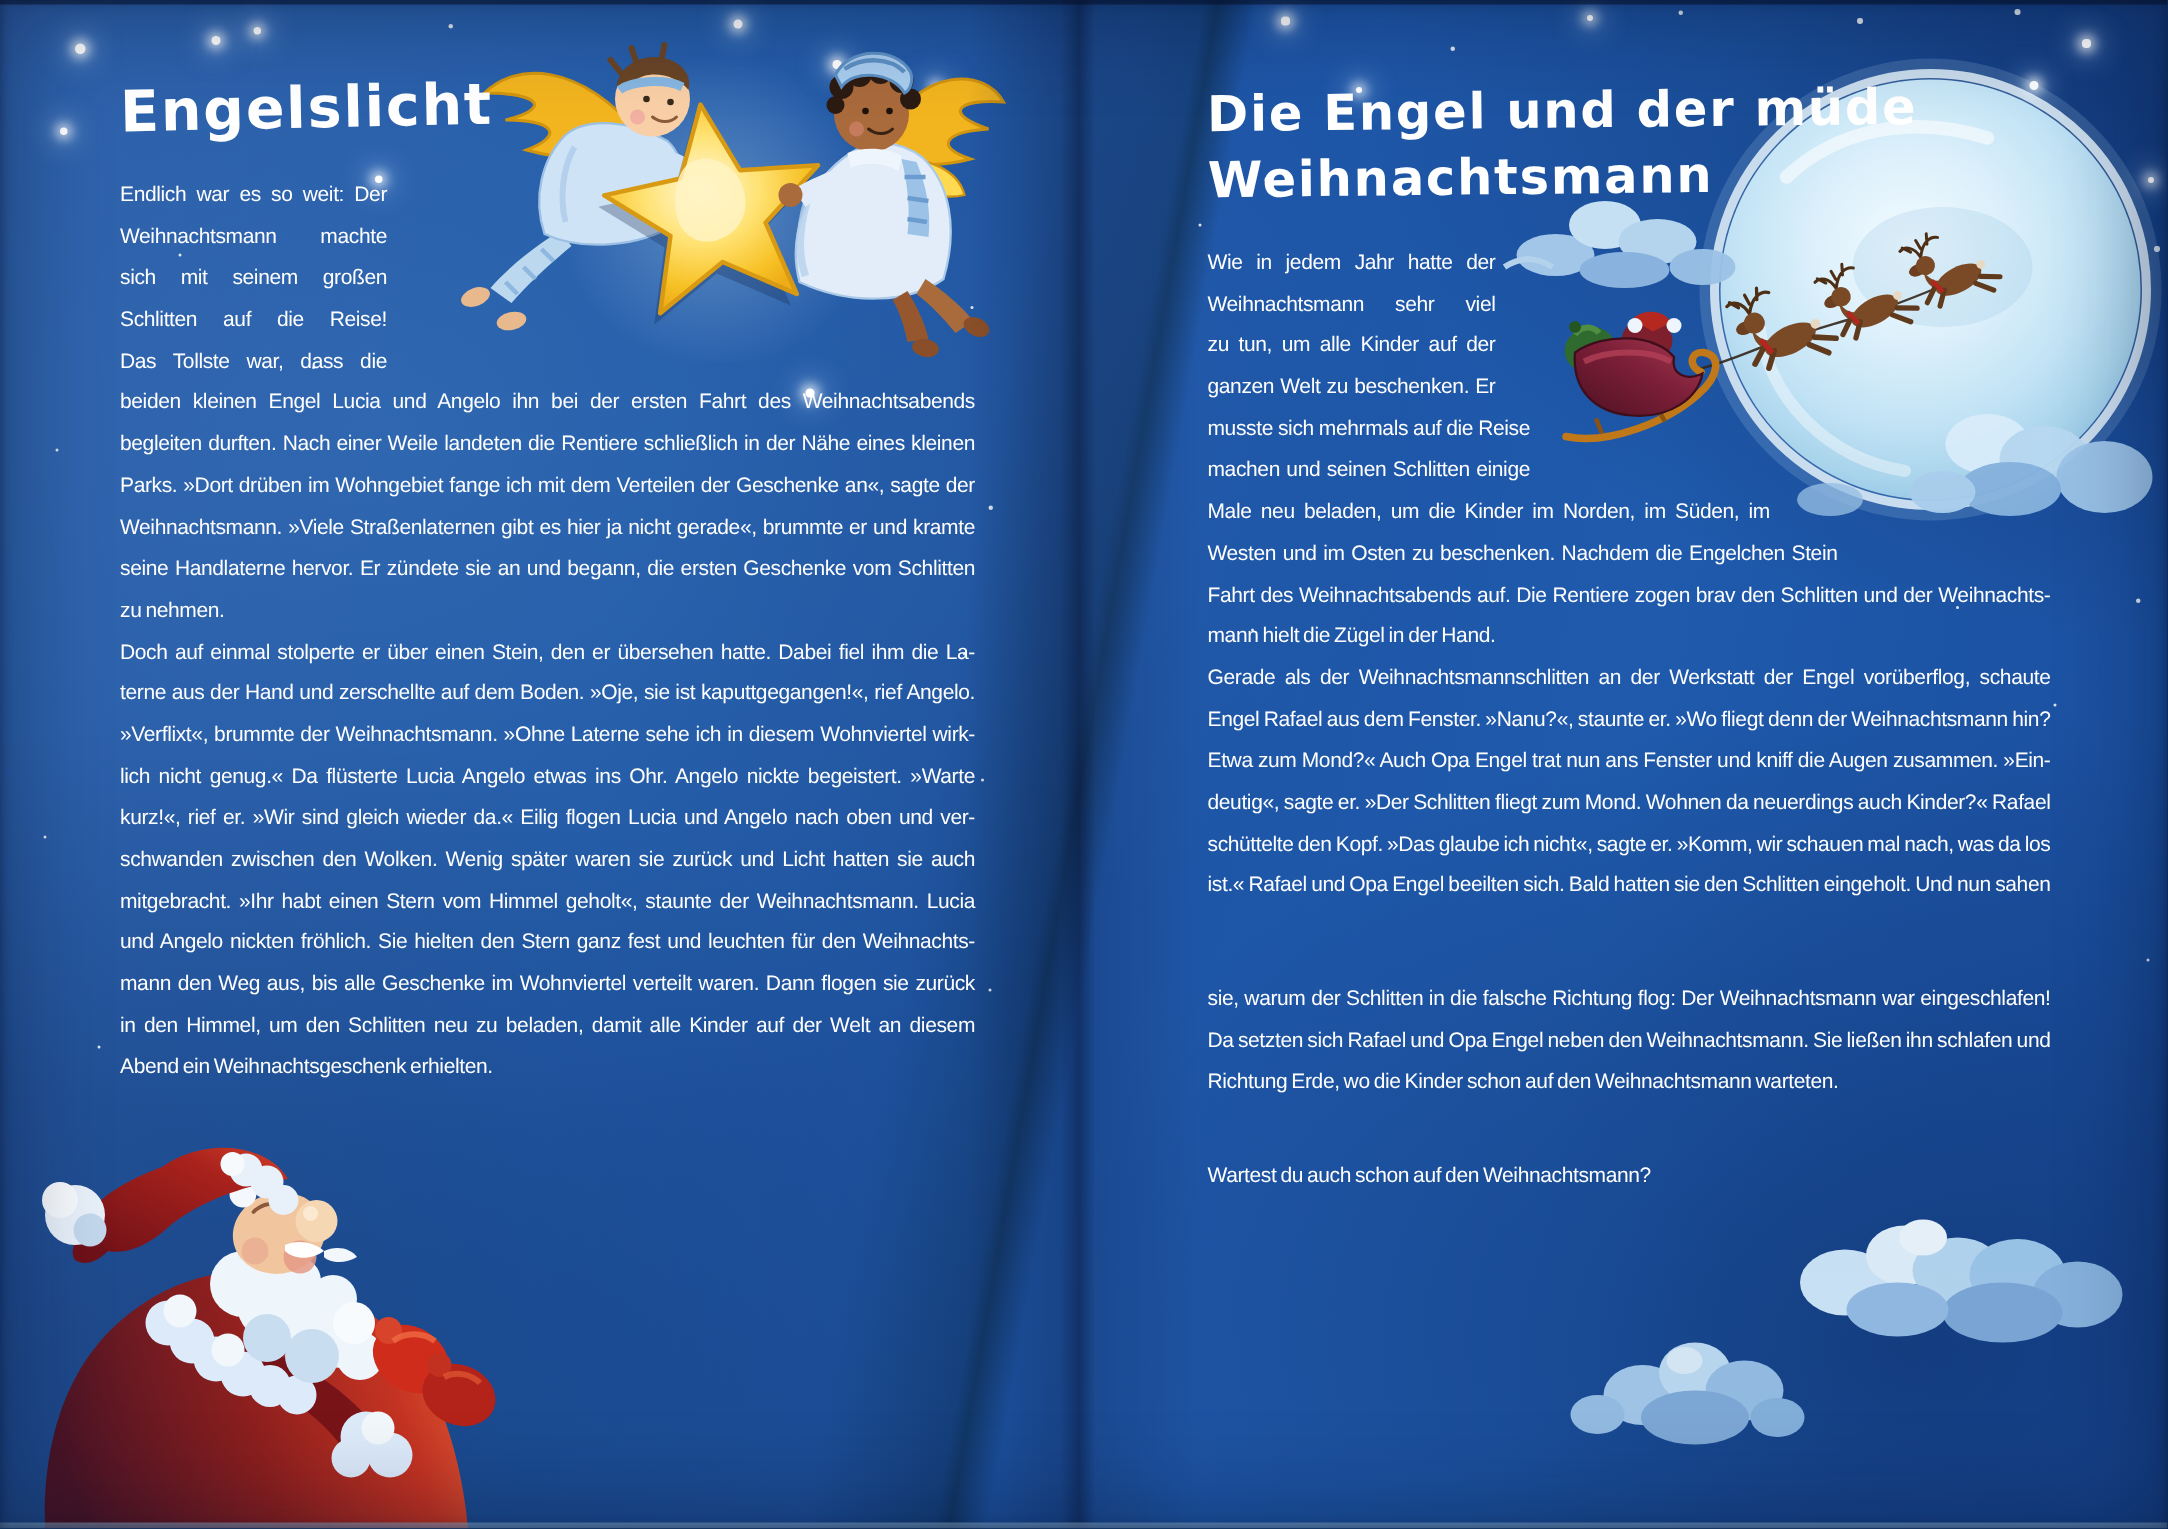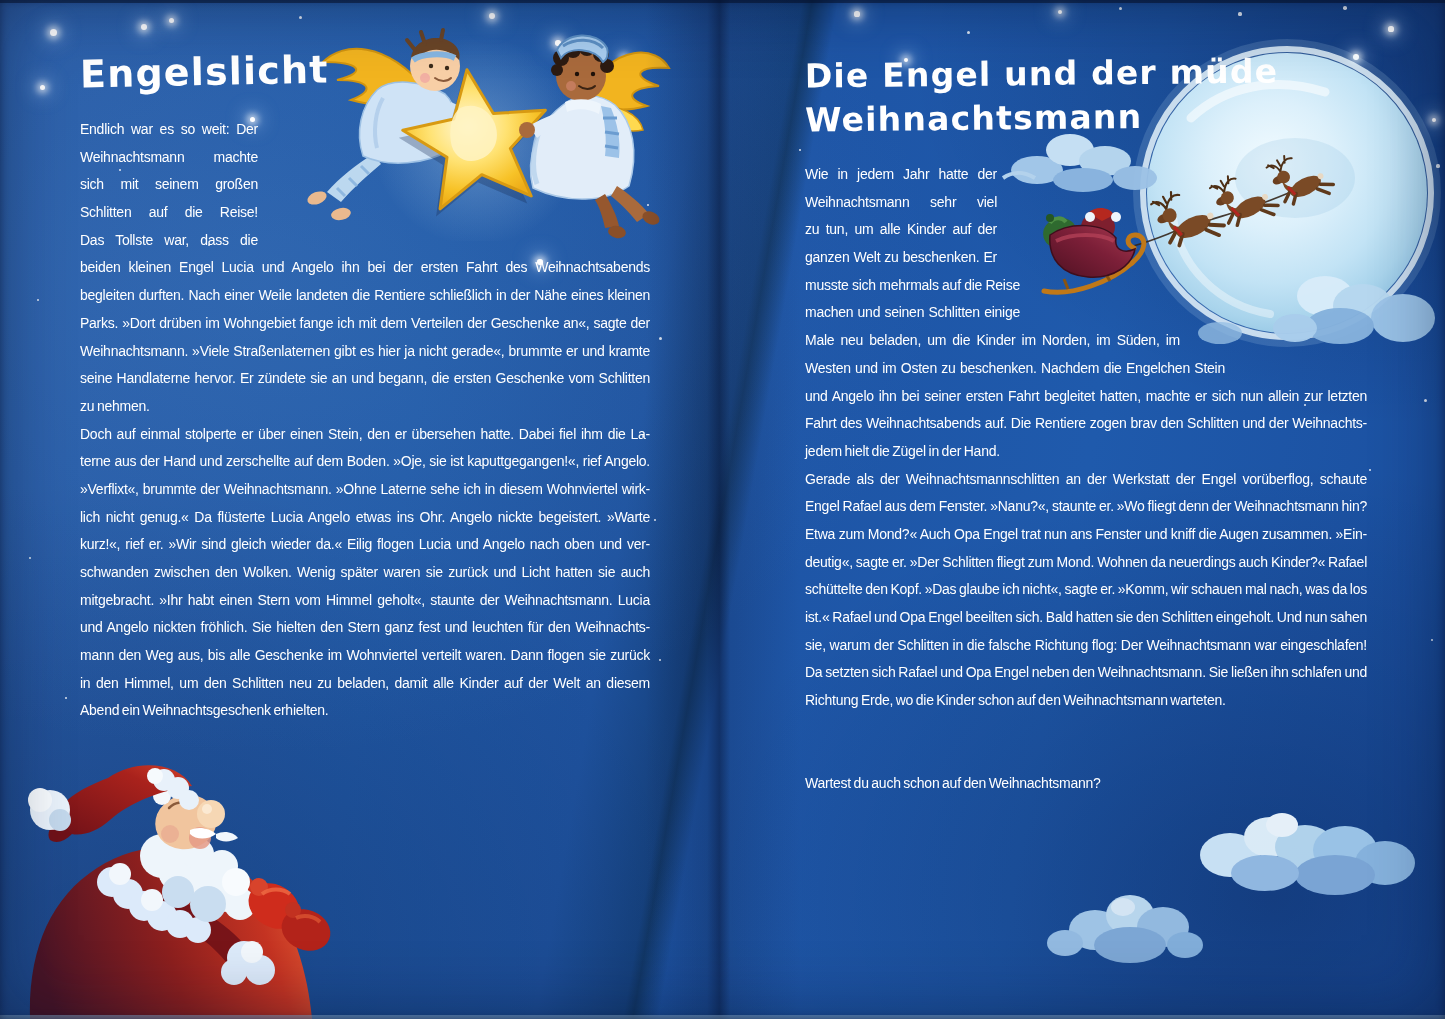--- a/index.html
+++ b/index.html
@@ -367,30 +367,29 @@
     </h1>
     <div class="body-block" id="right-body">
         <div class="line" style="width: 192px;">Wie in jedem Jahr hatte der</div>
         <div class="line" style="width: 192px;">Weihnachtsmann sehr viel</div>
         <div class="line" style="width: 192px;">zu tun, um alle Kinder auf der</div>
         <div class="line" style="width: 192px;">ganzen Welt zu beschenken. Er</div>
         <div class="line" style="width: 215px;">musste sich mehrmals auf die Reise</div>
         <div class="line" style="width: 215px;">machen und seinen Schlitten einige</div>
         <div class="line" style="width: 375px;">Male neu beladen, um die Kinder im Norden, im Süden, im</div>
         <div class="line" style="width: 420px;">Westen und im Osten zu beschenken. Nachdem die Engelchen Stein</div>
-        <div class="line" style="width: 562px;">und Angelo ihn bei seiner ersten Fahrt begleitet hatten, machte er sich nun allein zur letzten</div>
         <div class="line" style="width: 562px;">Fahrt des Weihnachtsabends auf. Die Rentiere zogen brav den Schlitten und der Weihnachts-</div>
-        <div class="line plain" style="width: 562px;">jedem hielt die Zügel in der Hand.</div>
+        <div class="line plain" style="width: 562px;">mann hielt die Zügel in der Hand.</div>
         <div class="line" style="width: 562px;">Gerade als der Weihnachtsmannschlitten an der Werkstatt der Engel vorüberflog, schaute</div>
         <div class="line" style="width: 562px;">Engel Rafael aus dem Fenster. »Nanu?«, staunte er. »Wo fliegt denn der Weihnachtsmann hin?</div>
         <div class="line" style="width: 562px;">Etwa zum Mond?« Auch Opa Engel trat nun ans Fenster und kniff die Augen zusammen. »Ein-</div>
         <div class="line" style="width: 562px;">deutig«, sagte er. »Der Schlitten fliegt zum Mond. Wohnen da neuerdings auch Kinder?« Rafael</div>
         <div class="line" style="width: 562px;">schüttelte den Kopf. »Das glaube ich nicht«, sagte er. »Komm, wir schauen mal nach, was da los</div>
         <div class="line" style="width: 562px;">ist.« Rafael und Opa Engel beeilten sich. Bald hatten sie den Schlitten eingeholt. Und nun sahen</div>
-        <div class="line" style="width: 562px;">sie, warum der Schlitten in die falsche Richtung flog: Der Weihnachtsmann war eingeschlafen!</div>
+        <div class="line" style="width: 562px; margin-top: 48px;">sie, warum der Schlitten in die falsche Richtung flog: Der Weihnachtsmann war eingeschlafen!</div>
         <div class="line" style="width: 562px;">Da setzten sich Rafael und Opa Engel neben den Weihnachtsmann. Sie ließen ihn schlafen und</div>
         <div class="line plain" style="width: 562px;">Richtung Erde, wo die Kinder schon auf den Weihnachtsmann warteten.</div>
       </div>
     <p class="closing">Wartest du auch schon auf den Weihnachtsmann?</p>
   </section>
 
   <div class="gutter"></div>
   <div class="edge-top"></div>
   <div class="edge-bottom"></div>
 </div>

